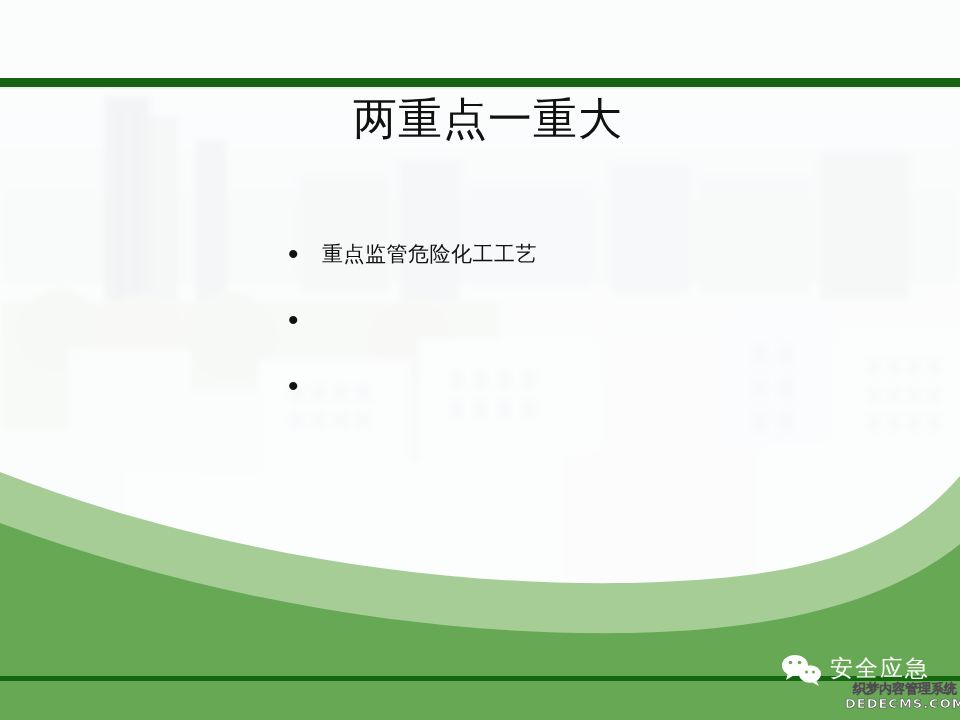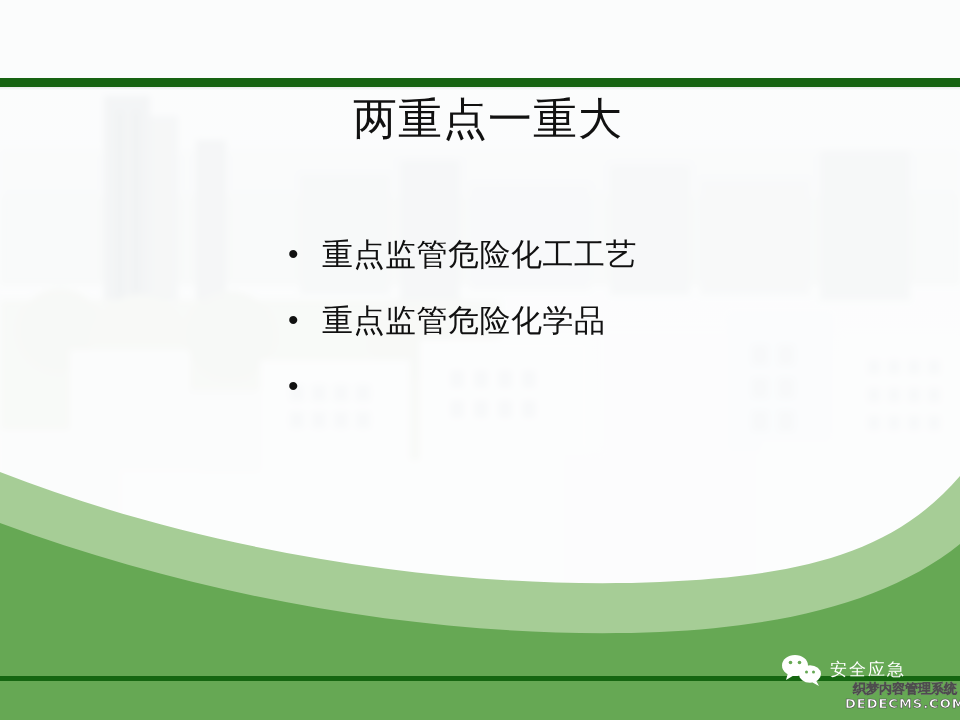--- a/index.html
+++ b/index.html
@@ -82,21 +82,21 @@
     width: 38px;
     flex: 0 0 38px;
     font-size: 30px;
     line-height: 44px;
     color: #111111;
     text-align: left;
     padding-left: 4px;
     box-sizing: border-box;
   }
   .bullet-text {
-    font-size: 31px;
+    font-size: 21px;
     line-height: 44px;
     color: #111111;
     letter-spacing: 0.5px;
     font-family: "DejaVu Sans", "Liberation Sans", sans-serif;
     white-space: nowrap;
   }
 
   
   .bottom-band {
     position: absolute;
@@ -117,26 +117,26 @@
     display: flex;
     align-items: center;
   }
   .wechat-icon {
     width: 44px;
     height: 34px;
     flex: 0 0 44px;
     position: relative;
   }
   .brand-label {
-    font-size: 17px;
+    font-size: 23px;
     line-height: 34px;
     color: #ffffff;
     letter-spacing: 2px;
     margin-left: 6px;
-    font-family: Liberation Sans, sans-serif;
+    font-family: Liberation Mono, monospace;
     white-space: nowrap;
   }
 
   
   .watermark {
     position: absolute;
     left: 845px;
     top: 682px;
     width: 120px;
     text-align: center;
@@ -267,21 +267,20 @@
 
   <div class="bullets">
 
     <div class="bullet-row">
       <div class="bullet-marker">•</div>
       <div class="bullet-text">重点监管危险化工工艺</div>
     </div>
 
     <div class="bullet-row">
       <div class="bullet-marker">•</div>
-      <div class="bullet-text">重点监管危险化学品</div>
     </div>
 
     <div class="bullet-row">
       <div class="bullet-marker">•</div>
     </div>
 
   </div>
 
   <div class="bottom-band">
     <svg width="960" height="280" viewBox="0 0 960 280" xmlns="http://www.w3.org/2000/svg" aria-hidden="true">

